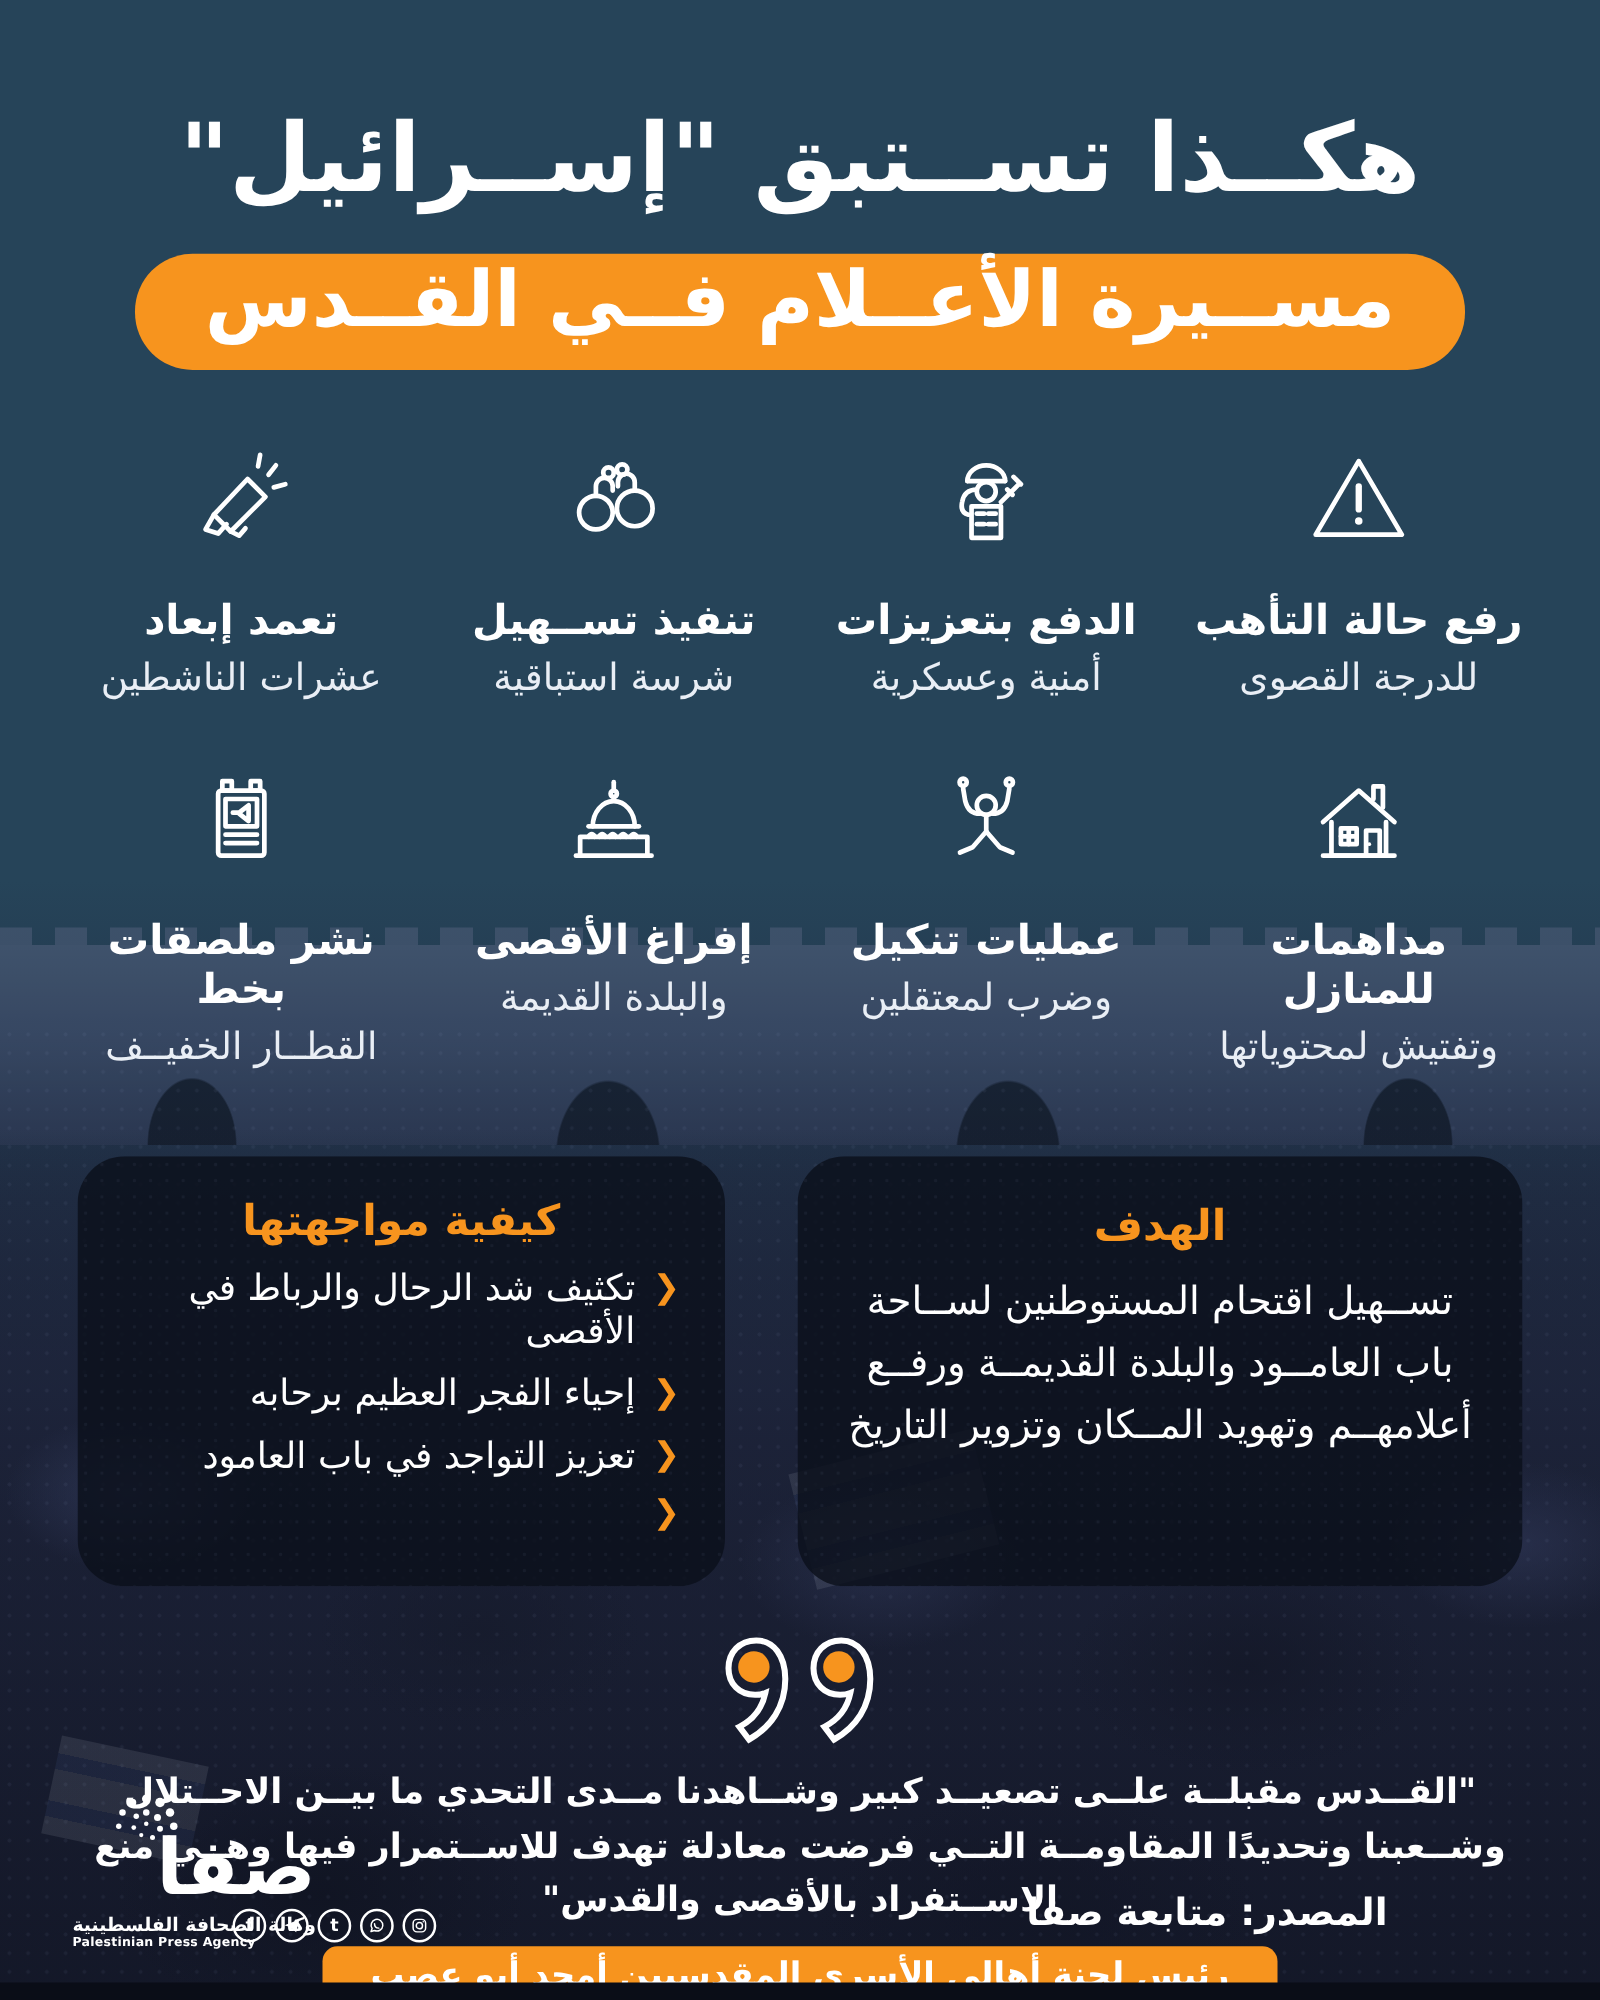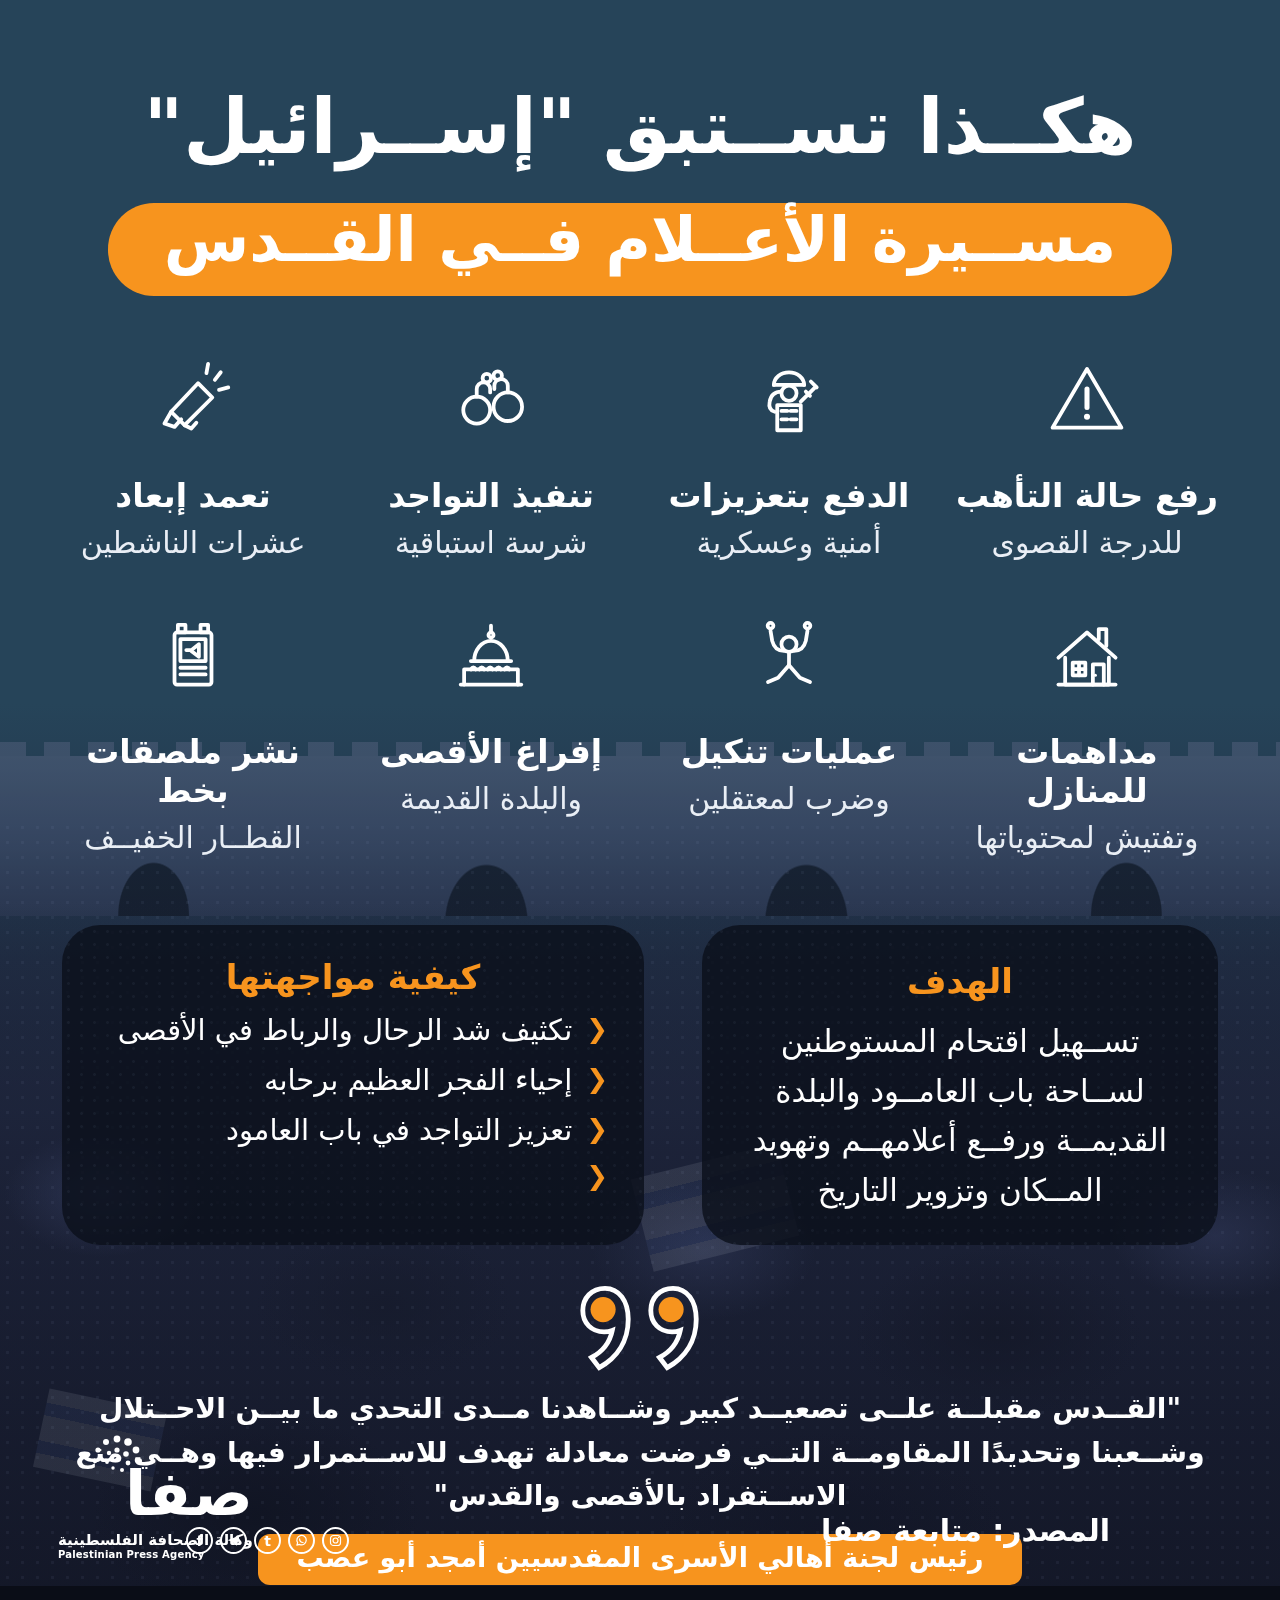--- a/index.html
+++ b/index.html
@@ -48,21 +48,21 @@
   .measure .icon{display:inline-block;width:84px;height:84px;}
   .measure .icon svg{width:84px;height:84px;}
   .m-title{font-size:33px;font-weight:bold;margin-top:30px;direction:rtl;}
   .m-sub{font-size:30px;margin-top:10px;color:#e9eef5;direction:rtl;}
 
   
   .boxes{direction:rtl;display:flex;gap:58px;padding:0 62px;margin-top:70px;position:relative;}
   .box{background:rgba(11,16,27,.82);border-radius:38px;box-sizing:border-box;
     background-image:radial-gradient(rgba(140,155,195,.07) 1.2px, transparent 1.6px);background-size:13px 13px;}
   .box h2{margin:0 0 16px;color:var(--accent);font-size:34px;font-weight:bold;text-align:center;direction:rtl;}
-  .goal-box{width:516px;padding:36px 34px 30px;}
+  .goal-box{width:580px;padding:36px 34px 30px;}
   .goal-text{margin:0;color:#fff;font-size:31px;line-height:1.6;text-align:center;direction:rtl;}
   .confront-box{flex:1;padding:32px 36px 26px;}
   .confront-list{list-style:none;margin:6px 0 0;padding:0;direction:rtl;}
   .confront-list li{display:flex;align-items:baseline;gap:14px;margin:16px 0;color:#fff;font-size:29px;}
   .chev{color:var(--accent);font-size:26px;font-weight:bold;transform:translateY(-2px);}
   .confront-list .item-text{direction:rtl;}
 
   
   .quote{position:relative;text-align:center;margin-top:36px;}
   .qmarks{display:inline-flex;gap:10px;}
@@ -139,21 +139,21 @@
       <span class="icon">
         <svg viewBox="0 0 100 100">
             <circle class="st" cx="33" cy="62" r="16"></circle>
             <circle class="st" cx="70" cy="58" r="17"></circle>
             <path class="st" d="M33 46 v-9 a8 8 0 0 1 16 0 v4"></path>
             <path class="st" d="M70 41 v-8 a8 8 0 0 0 -16 0 v4"></path>
             <circle class="st" cx="45" cy="24" r="5"></circle>
             <circle class="st" cx="58" cy="21" r="5"></circle>
           </svg>
       </span>
-      <div class="m-title">تنفيذ التواجد</div>
+      <div class="m-title">تنفيذ تســهيل</div>
       <div class="m-sub">شرسة استباقية</div>
     </div>
 
     <div class="measure">
       <span class="icon">
         <svg viewBox="0 0 100 100">
             <path class="st" d="M24 64 L56 30 l17 17 L40 80 Z"></path>
             <path class="st" d="M24 64 l-8 14 12 4 8 -9"></path>
             <path class="st" d="M40 80 l8 4 6 -7"></path>
             <path class="st" d="M76 26 l7 -9 M81 38 l11 -3 M66 18 l2 -11"></path>

